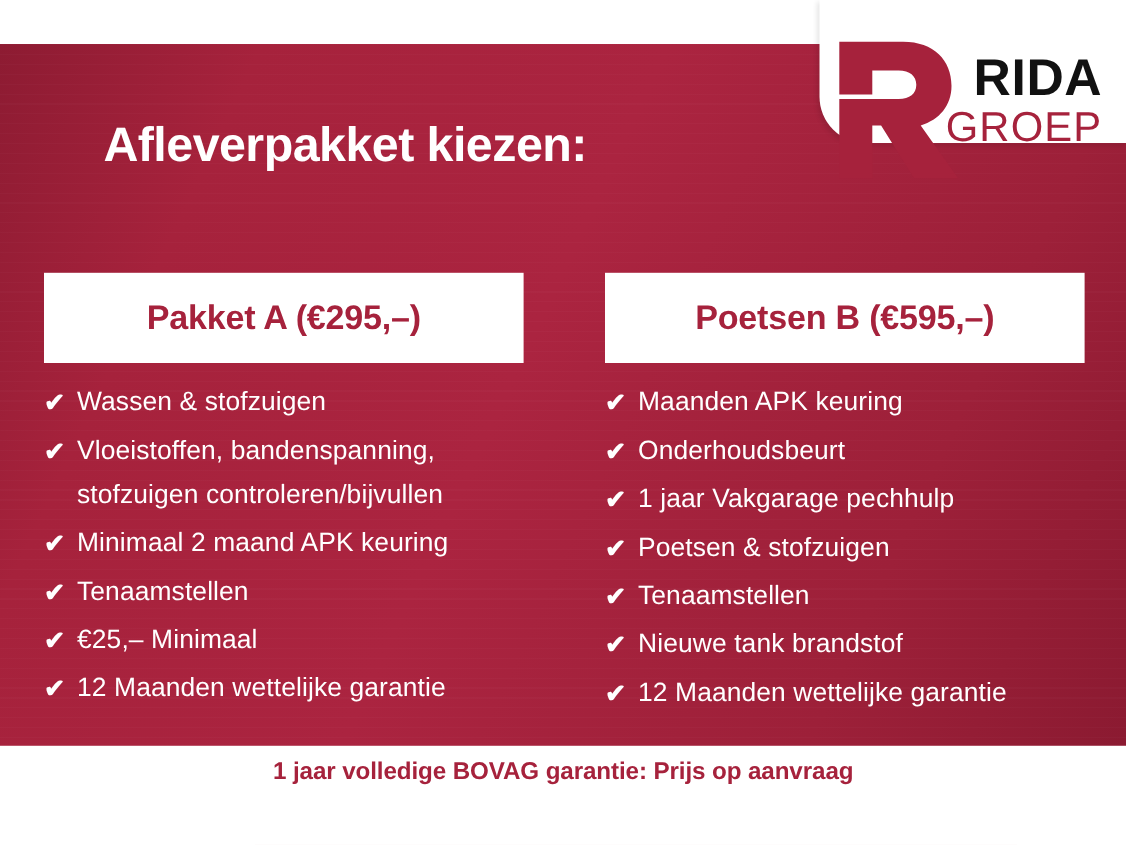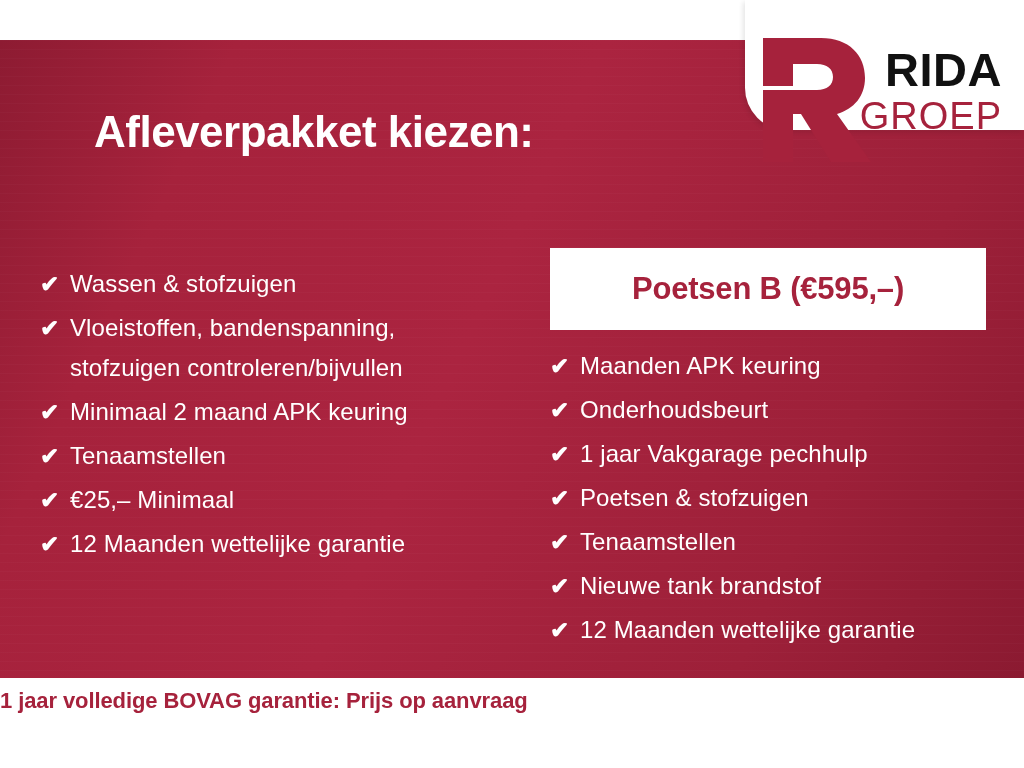--- a/index.html
+++ b/index.html
@@ -189,21 +189,21 @@
     width: 1024px;
     height: 90px;
     background: #ffffff;
     z-index: 4;
   }
   .footer-text {
     position: absolute;
     left: 0;
     top: 10px;
     width: 1024px;
-    text-align: left;
+    text-align: center;
     font-family: "Liberation Sans", sans-serif;
     font-weight: 700;
     font-size: 22px;
     color: #a6223c;
     letter-spacing: -0.1px;
     white-space: nowrap;
   }
 </style>
 </head>
 <body>
@@ -222,20 +222,23 @@
       <span class="logo-rida">RIDA</span>
       <span class="logo-groep">GROEP</span>
     </span>
   </div>
 
   <h1 class="title">Afleverpakket kiezen:</h1>
 
   <div class="columns">
 
     <div class="column col-a">
+      <div class="pkg-header">
+        <span class="pkg-header-text">Pakket A (€295,–)</span>
+      </div>
       <ul class="feature-list">
         <li class="feature-item">
           <span class="check-icon">✔</span>
           <span class="feature-text">Wassen &amp; stofzuigen</span>
         </li>
         <li class="feature-item">
           <span class="check-icon">✔</span>
           <span class="feature-text">Vloeistoffen, bandenspanning, stofzuigen controleren/bijvullen</span>
         </li>
         <li class="feature-item">

